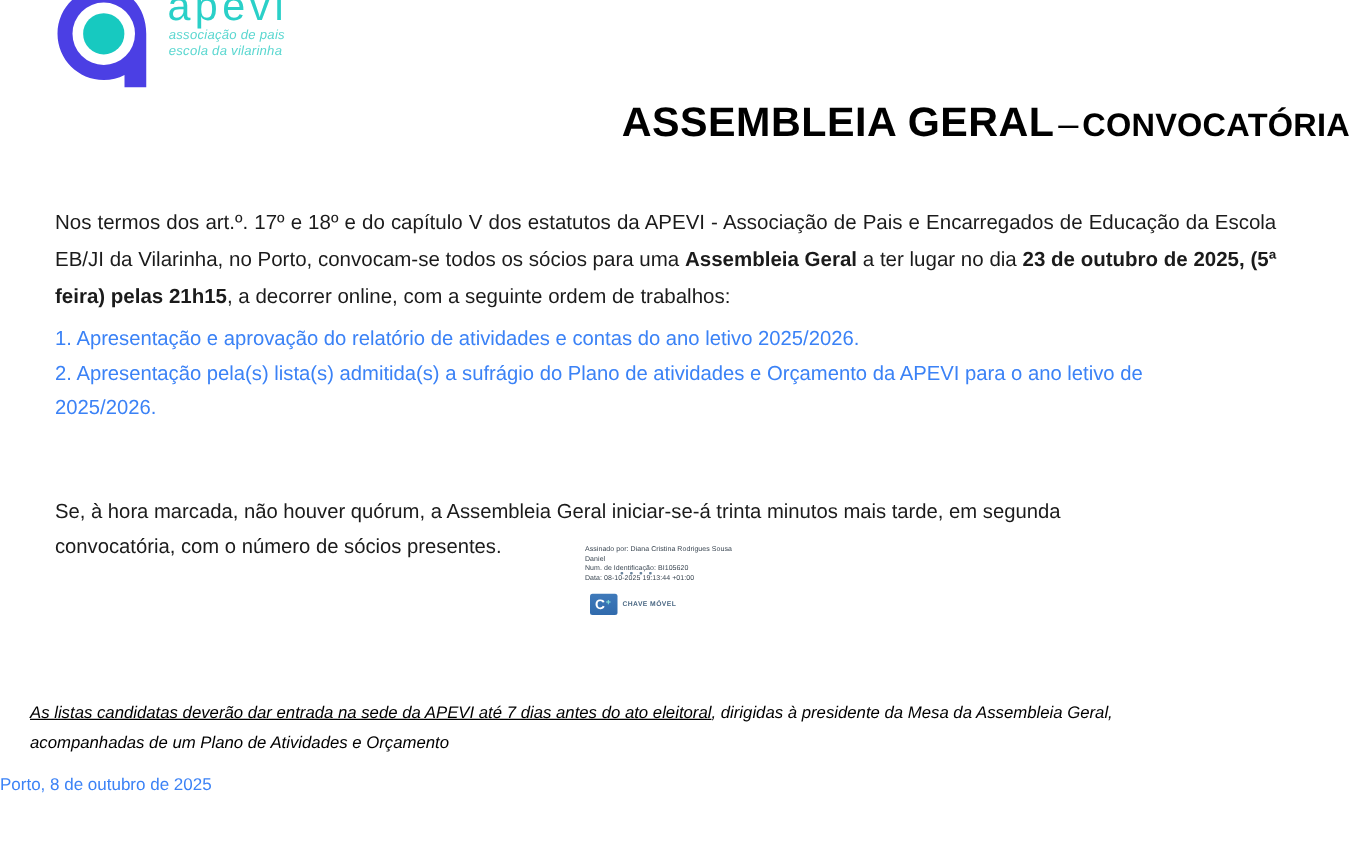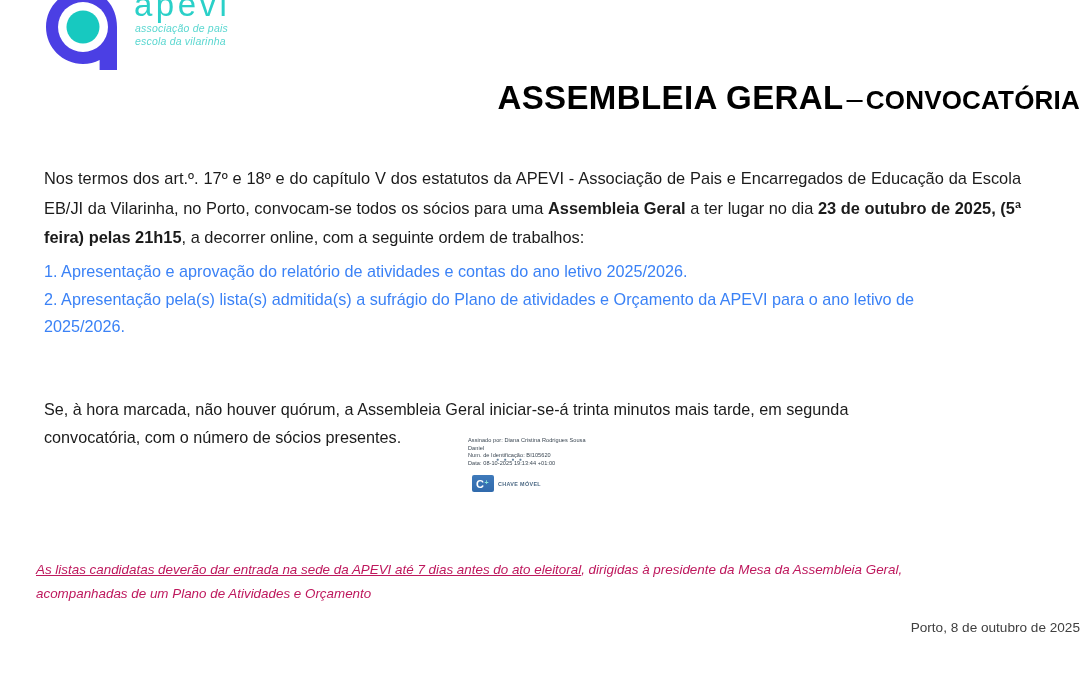--- a/index.html
+++ b/index.html
@@ -196,39 +196,39 @@
     left: 28px;
     top: 19px;
     font-size: 5px;
     letter-spacing: 1.6px;
     color: #5b7a96;
   }
 
   
   .footnote {
     position: absolute;
-    left: 36px;
+    left: 24px;
     top: 545px;
     width: 960px;
     font-style: italic;
     font-size: 13.4px;
     line-height: 24px;
-    color: #be185d;
+    color: #000000;
   }
   .footnote u { text-decoration: underline; }
 
   
   .footer-date {
     position: absolute;
     left: 0;
     right: 0;
     top: 620px;
-    text-align: right;
+    text-align: left;
     font-size: 13.6px;
-    color: #404040;
+    color: #3b82f6;
   }
 </style>
 </head>
 <body>
 
 <div class="logo-block">
   <div class="logo-mark">
     <svg width="84" height="84" viewBox="0 0 84 84" aria-hidden="true">
       <path d="M41 4 C20.5 4 4 20.5 4 41 C4 61.5 20.5 78 41 78 C47 78 52.7 76.5 57.6 73.9 L57.6 84 L75 84 L75 41 C75 20.5 61.5 4 41 4 Z" fill="#4b3fe4"></path>
       <circle cx="41" cy="41" r="25" fill="#ffffff"></circle>

